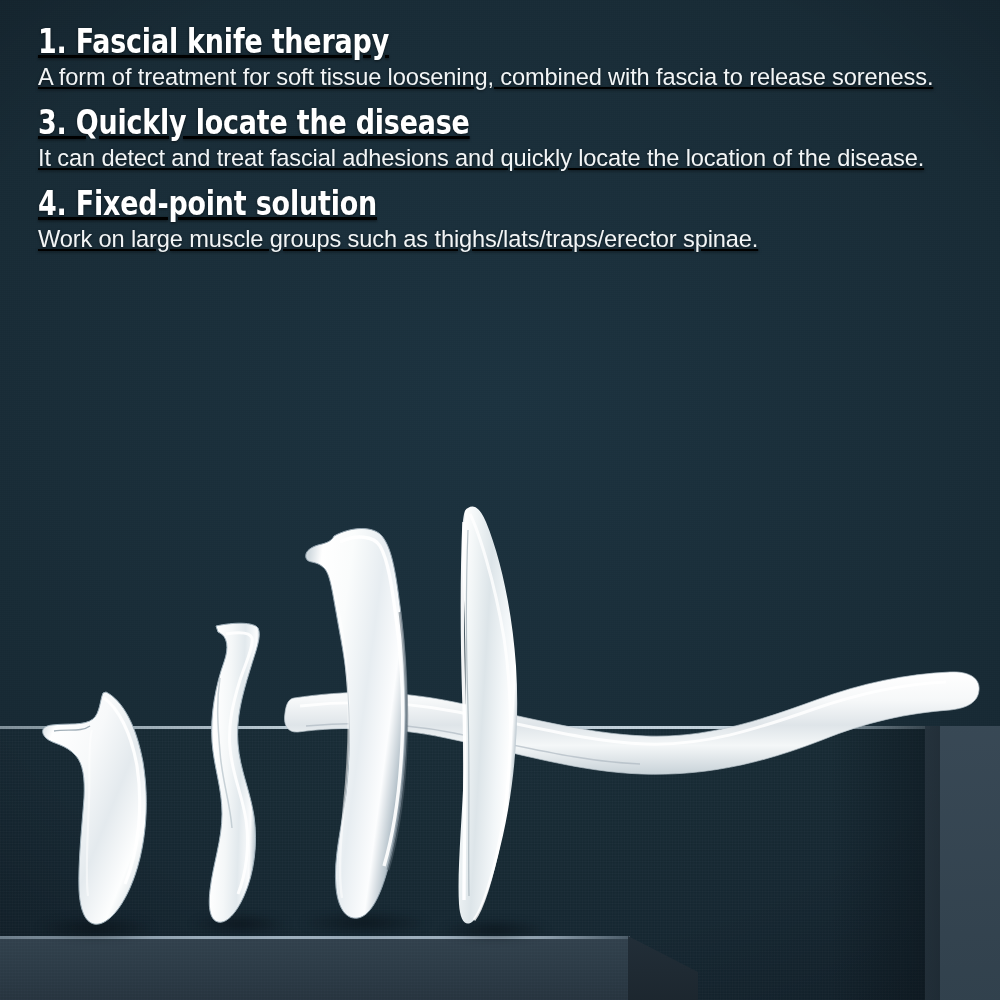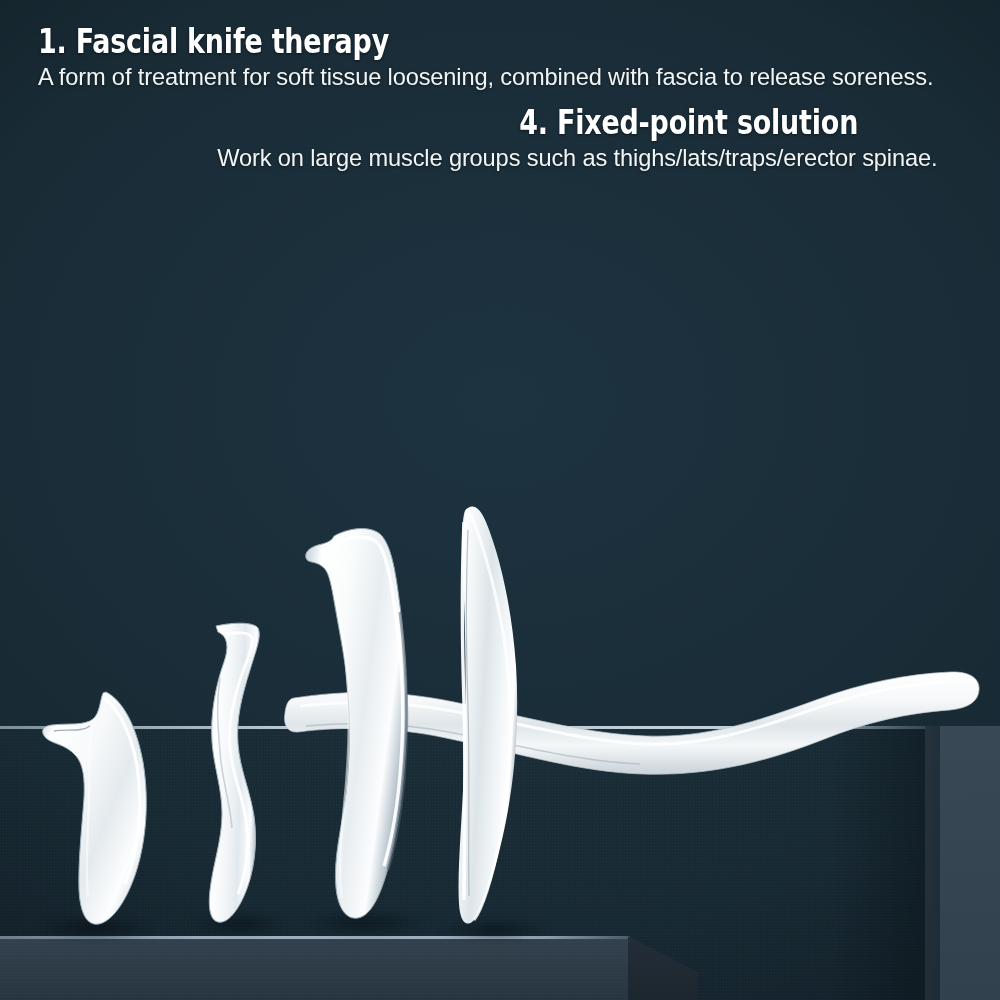--- a/index.html
+++ b/index.html
@@ -49,22 +49,22 @@
 
   
   .copy {
     position: absolute;
     left: 0; top: 0;
     width: 1000px;
     padding: 22px 30px 0 38px;
     box-sizing: border-box;
     z-index: 20;
   }
-  .feature { margin-bottom: 12px; }
-  .feature:last-child { margin-bottom: 0; text-align: right; }
+  .feature { margin-bottom: 12px; text-decoration: underline; }
+  .feature:last-child { margin-bottom: 0; }
 
   .f-head {
     display: block;
     color: #ffffff;
     font-family: "Liberation Sans Narrow", "DejaVu Sans Condensed", "Liberation Sans", sans-serif;
     font-weight: 700;
     font-size: 34px;
     line-height: 38px;
     letter-spacing: -0.2px;
     transform: scaleX(.88);
@@ -381,20 +381,24 @@
   </div>
 
   <div class="copy">
 
     <div class="feature f1">
       <span class="f-head">1. Fascial knife therapy</span>
       <span class="f-body">A form of treatment for soft tissue loosening, combined with fascia to release soreness.</span>
     </div>
 
 
+    <div class="feature f3">
+      <span class="f-head">3. Quickly locate the disease</span>
+      <span class="f-body">It can detect and treat fascial adhesions and quickly locate the location of the disease.</span>
+    </div>
 
     <div class="feature f4">
       <span class="f-head">4. Fixed-point solution</span>
       <span class="f-body">Work on large muscle groups such as thighs/lats/traps/erector spinae.</span>
     </div>
 
   </div>
 
 </div>
 

